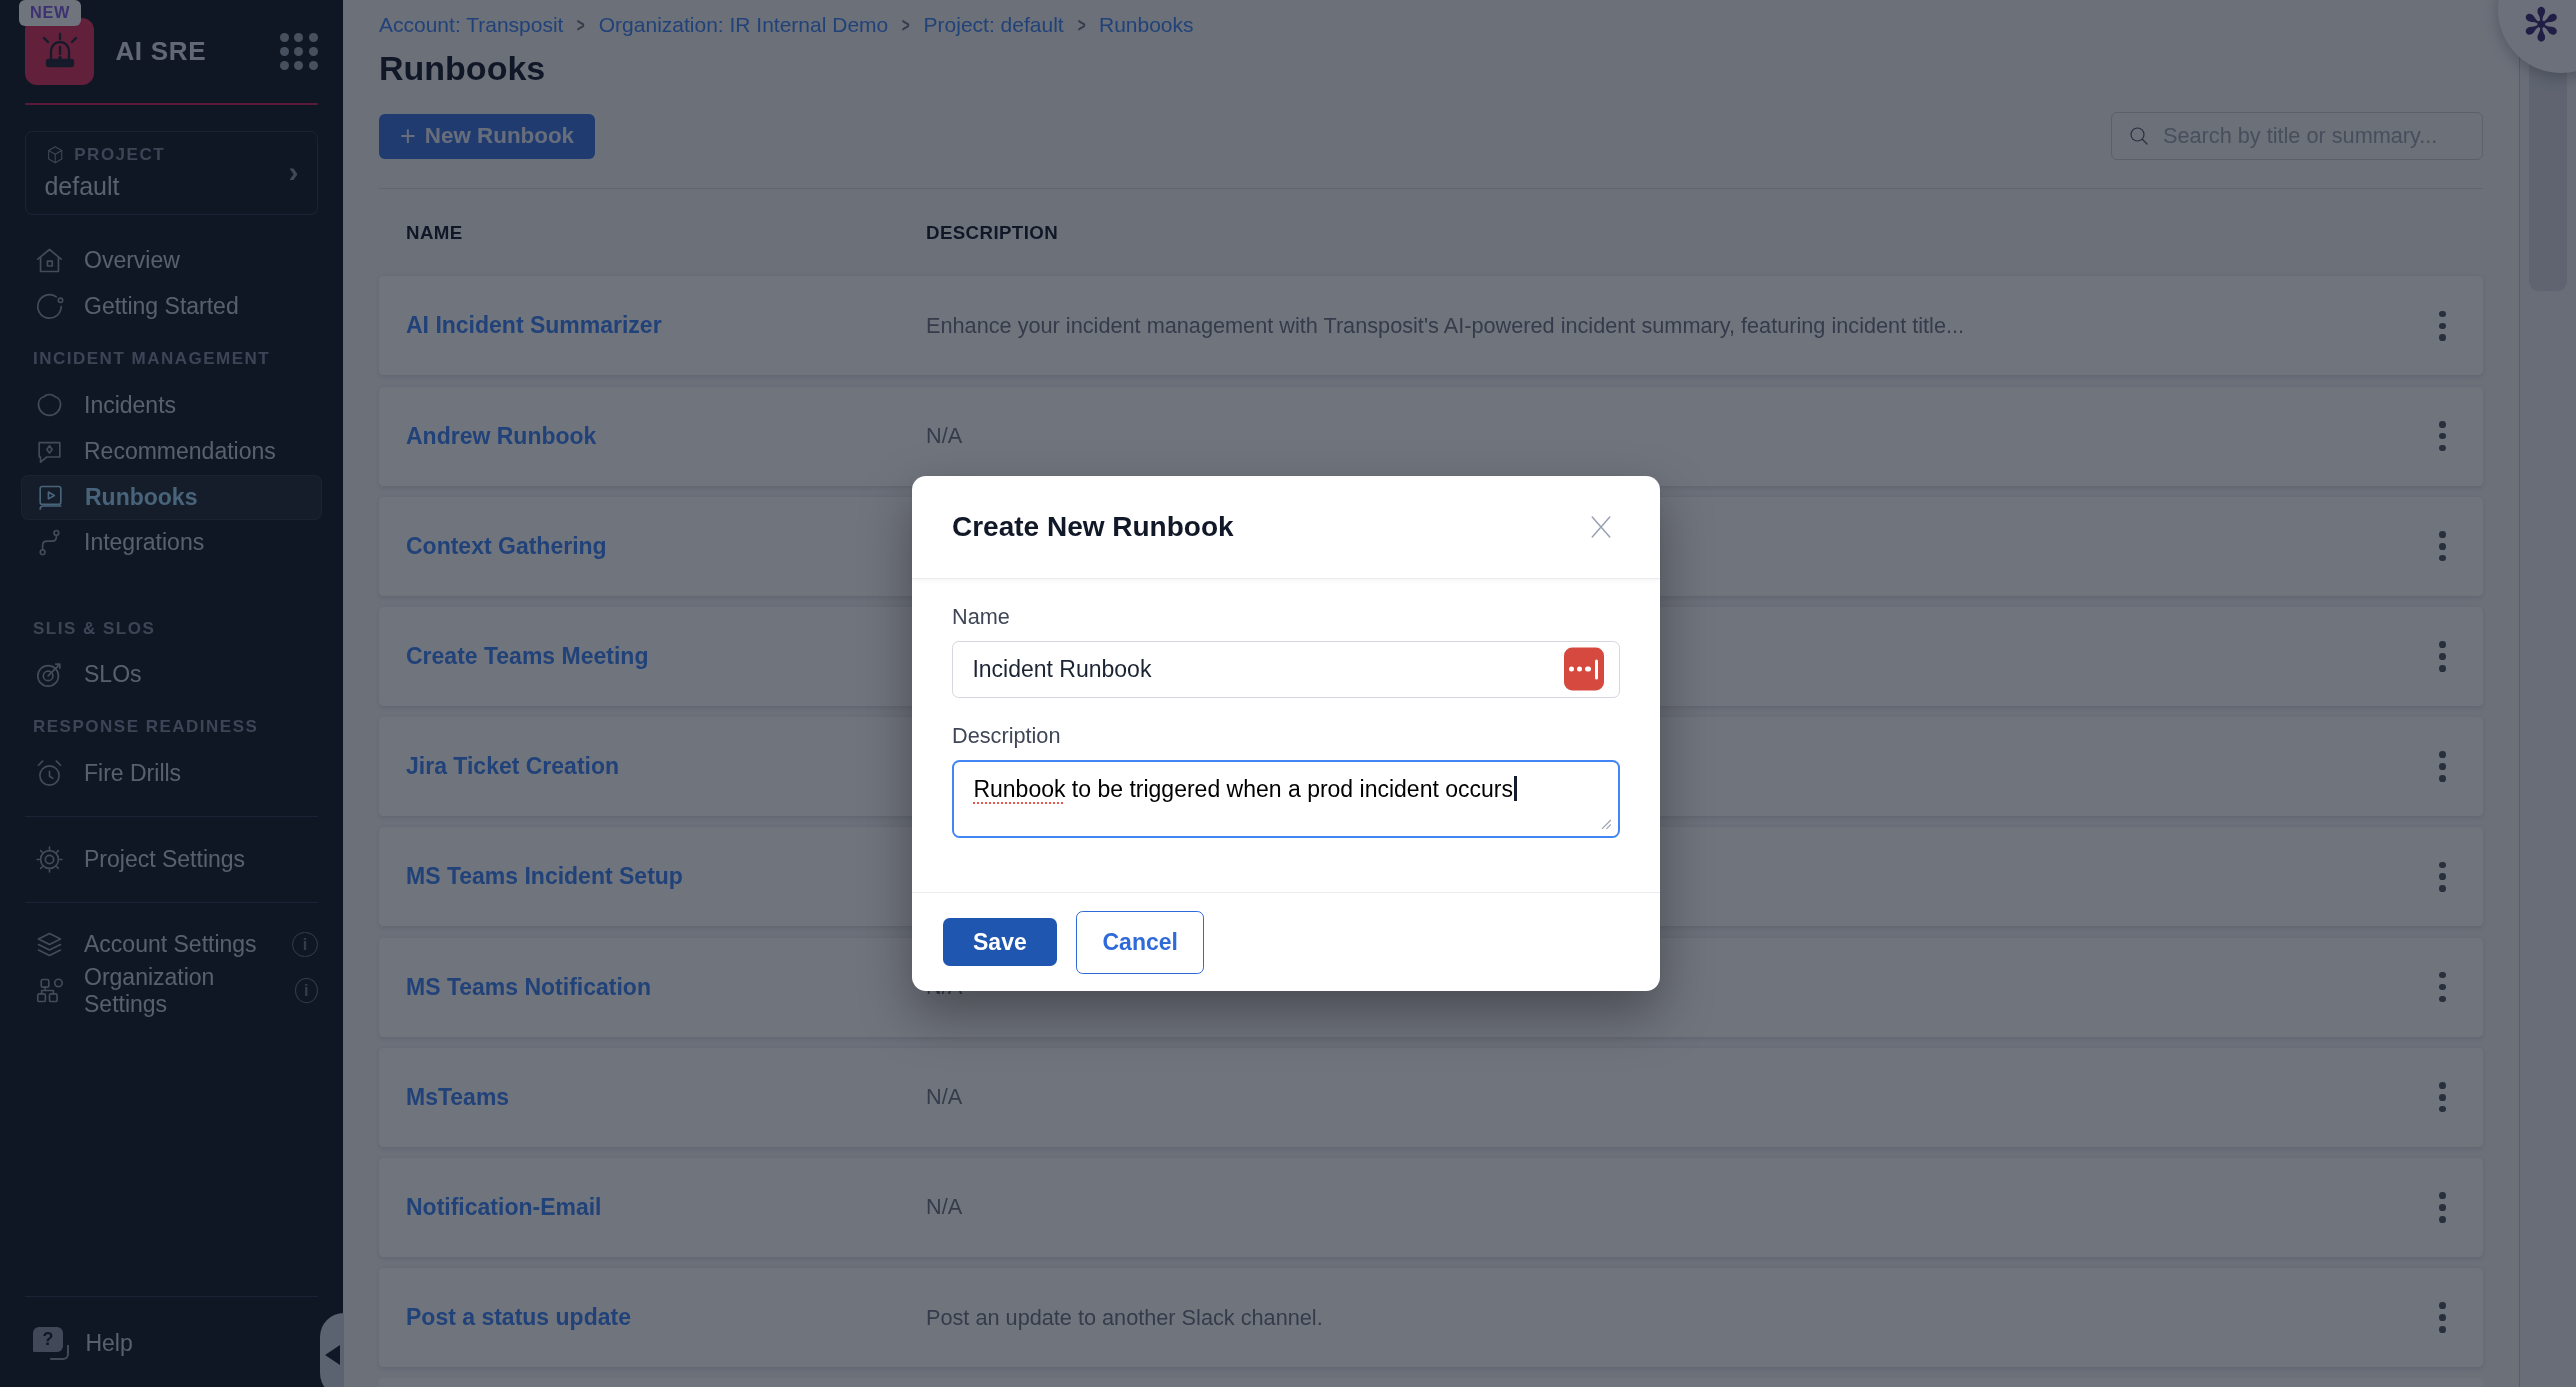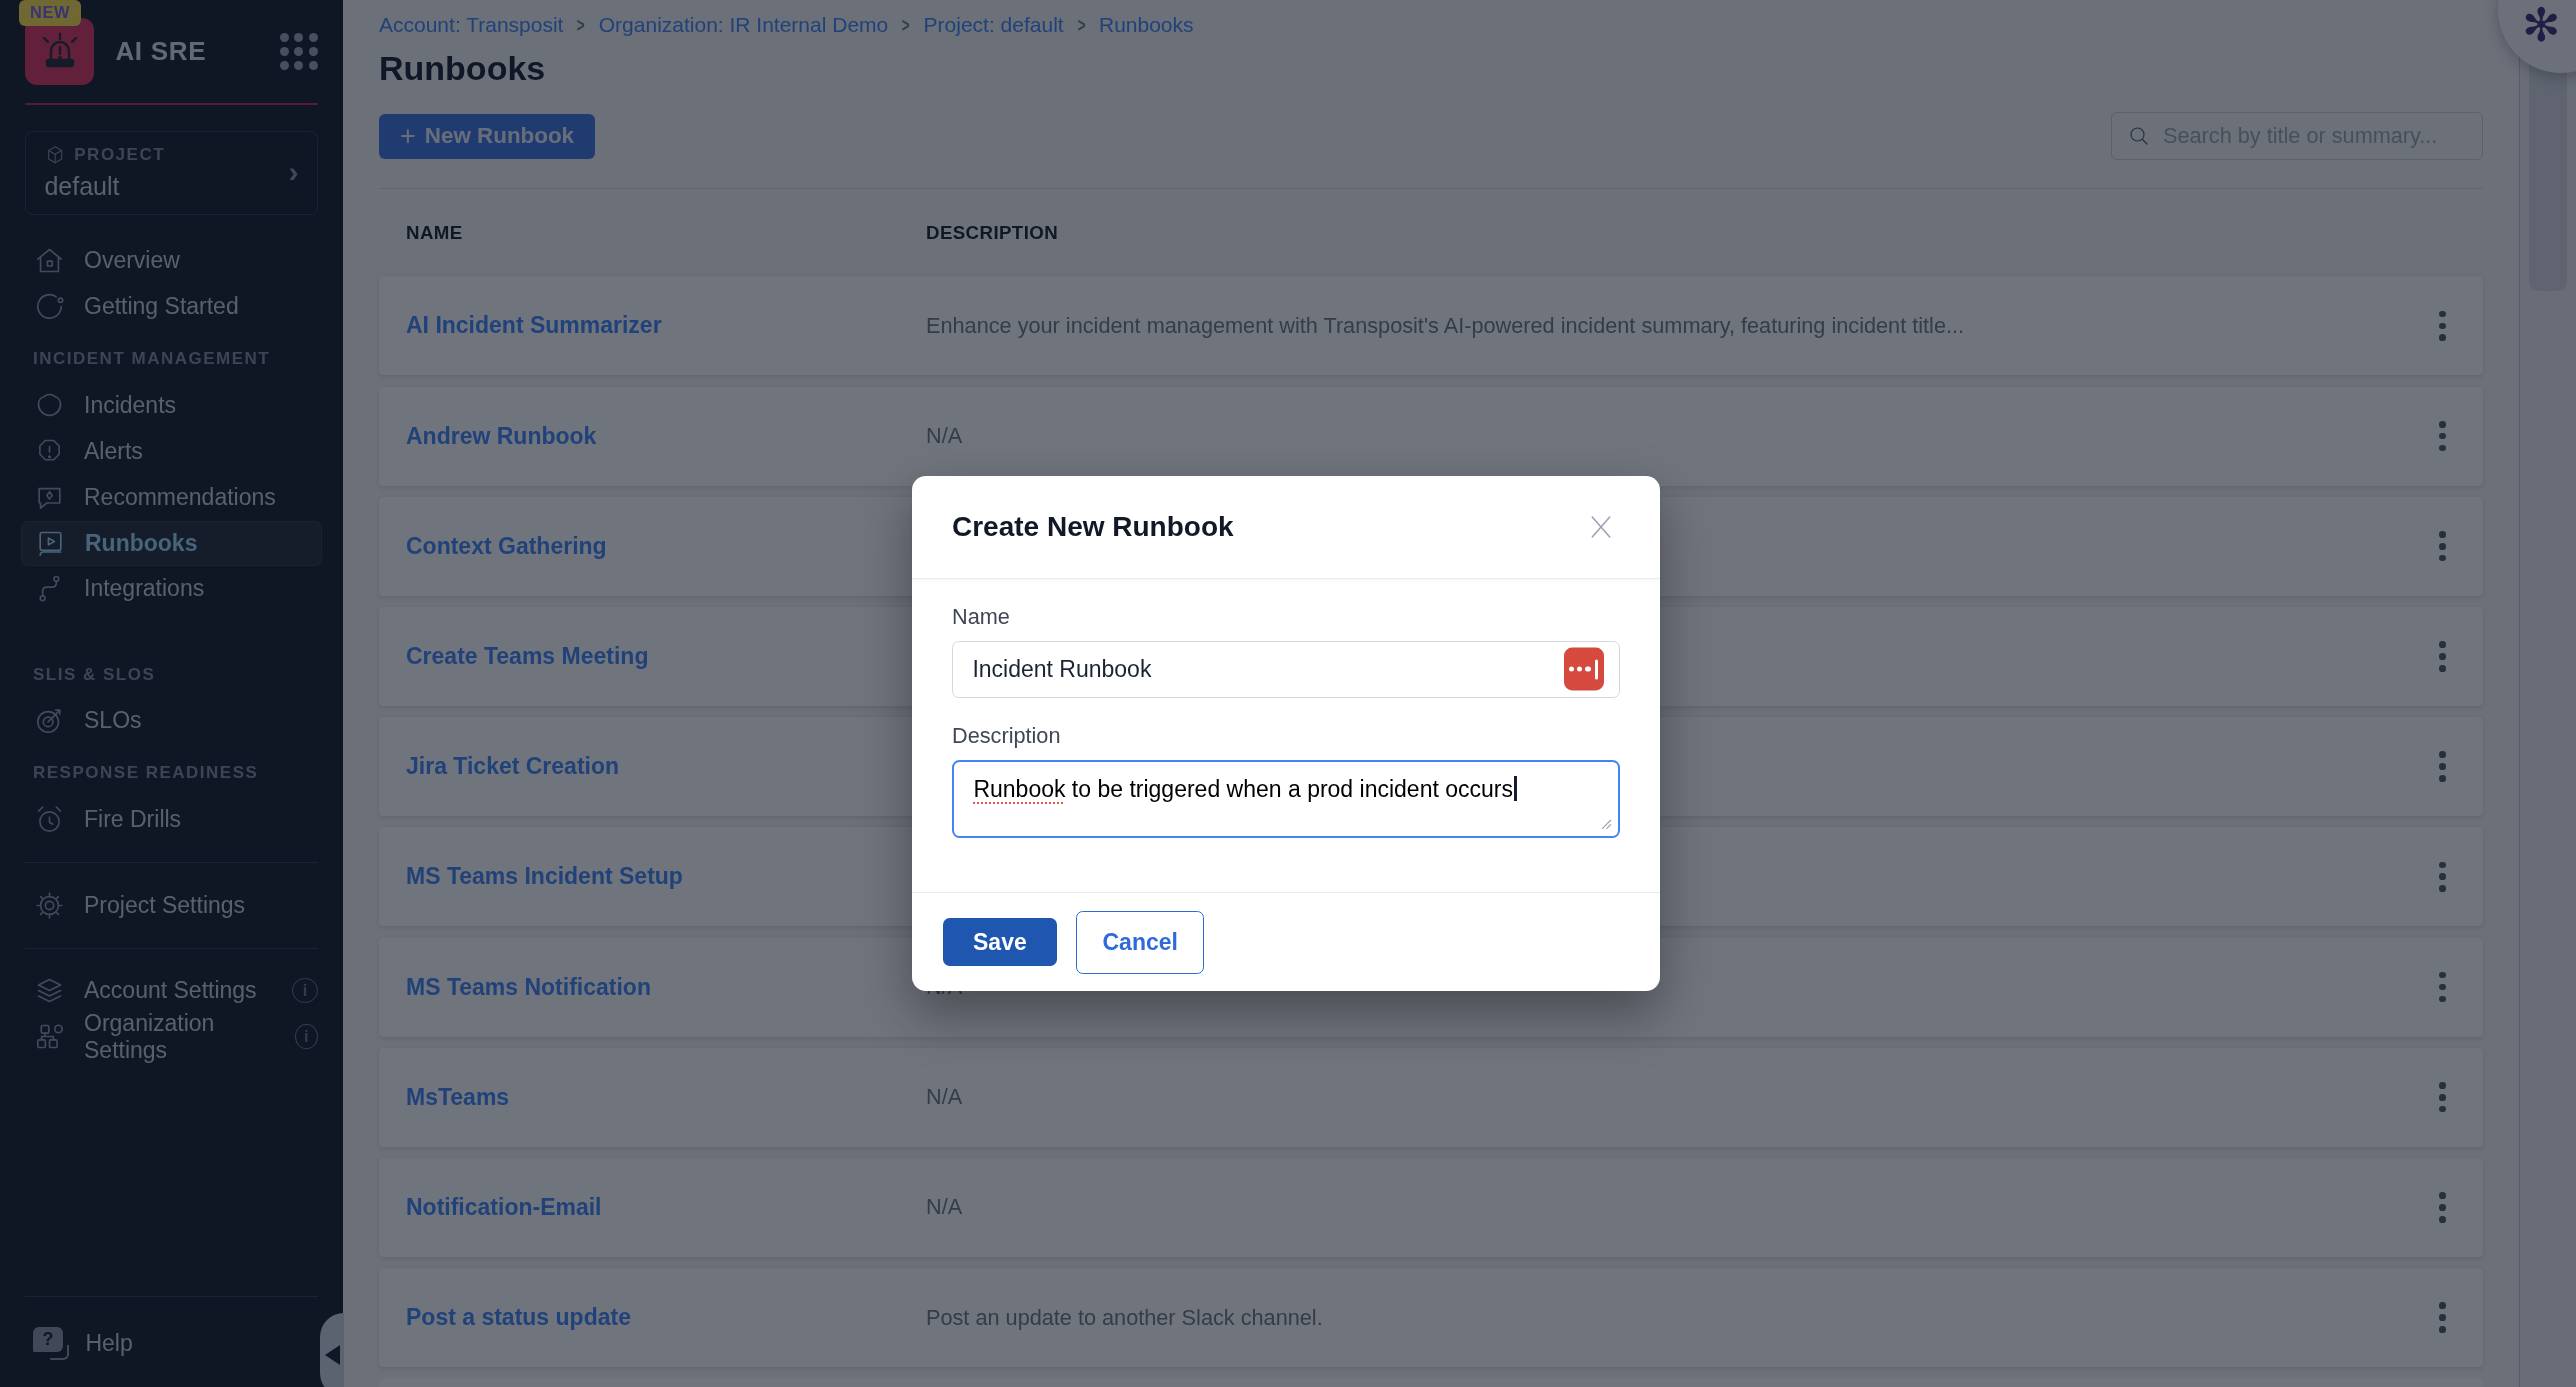--- a/index.html
+++ b/index.html
@@ -3,21 +3,21 @@
 <meta charset="utf-8">
 <style>
   * { margin:0; padding:0; box-sizing:border-box; }
   html,body { width:2576px; height:1387px; }
   body { font-family:"Liberation Sans", sans-serif; background:#f3f4f6; overflow:hidden; }
   .app { position:relative; width:2576px; height:1387px; overflow:hidden; }
 
   
   .sidebar { position:absolute; left:0; top:0; width:343px; height:1387px; background:#0f1722; display:flex; flex-direction:column; z-index:10; }
   .logo-row { position:relative; height:91px; display:flex; align-items:center; padding:0 25.4px; margin-top:6px; }
-  .new-badge { position:absolute; top:-6px; left:19.4px; background:#fde047; color:#7c5ae0; font-size:16.4px; font-weight:700; padding:3px 10.5px 3.7px; border-radius:6px; letter-spacing:0.7px; }
+  .new-badge { position:absolute; top:-6px; left:19.4px; background:#ffffff; color:#7c5ae0; font-size:16.4px; font-weight:700; padding:3px 10.5px 3.7px; border-radius:6px; letter-spacing:0.7px; }
   .logo-box { width:69px; height:67px; background:#dc2f5a; border-radius:12px; display:flex; align-items:center; justify-content:center; flex-shrink:0; }
   .brand-name { margin-left:21px; font-size:26px; font-weight:700; color:#dbe2ea; letter-spacing:0.7px; flex:1; }
   .grid-icon { display:grid; grid-template-columns:repeat(3,9px); grid-gap:5.2px; }
   .grid-icon i { width:9px; height:9px; border-radius:50%; background:#9aa6b5; }
   .brand-divider { height:2.2px; background:#c81e56; margin:6px 25.4px 0; border-radius:1.5px; }
   .project-box { margin:25.4px 25.4px 0; border:1.5px solid #2a3850; border-radius:7.5px; padding:12px 18px 13.4px; display:flex; align-items:center; cursor:pointer; }
   .project-col { flex:1; }
   .project-label { display:flex; align-items:center; gap:7.5px; color:#7d8b9e; font-size:17px; font-weight:700; letter-spacing:1.5px; }
   .project-name { color:#c8cfd9; font-size:25px; margin-top:6px; }
   .chev-right { color:#8593a5; font-size:30px; line-height:1; font-weight:700; }
@@ -160,28 +160,20 @@
 
       <div class="section-label">INCIDENT MANAGEMENT</div>
       <div class="nav-item">
         <svg class="ic" viewBox="0 0 24 24">
             <path d="M8 5.6C9 4.6 10.4 4 12 4s3 .6 4 1.6c2.4.5 4 2.9 4 5.6a8 8 0 1 1-16 0c0-2.7 1.6-5.1 4-5.6z"></path>
           </svg>
         <span>Incidents</span>
       </div>
       <div class="nav-item">
         <svg class="ic" viewBox="0 0 24 24">
-            <path d="M9 4h6l4 4v6l-4 4H9l-4-4V8z"></path>
-            <path d="M12 8.5v4"></path>
-            <circle cx="12" cy="15.8" r="0.5" fill="#8b98a9"></circle>
-          </svg>
-        <span>Alerts</span>
-      </div>
-      <div class="nav-item">
-        <svg class="ic" viewBox="0 0 24 24">
             <path d="M4.5 5.5h15v10.5H10l-4.5 3.8V16H4.5z"></path>
             <path d="M12 7.8l1.9 2.7-1.9 2.7-1.9-2.7z"></path>
           </svg>
         <span>Recommendations</span>
       </div>
       <div class="nav-item active">
         <svg class="ic" viewBox="0 0 24 24">
             <rect x="4.5" y="4" width="15" height="13" rx="1.5"></rect>
             <path d="M4.5 20.5c0-1.4 1-2.3 2.3-2.3H19.5"></path>
             <path d="M10.5 8l4.3 2.5-4.3 2.5z"></path>

